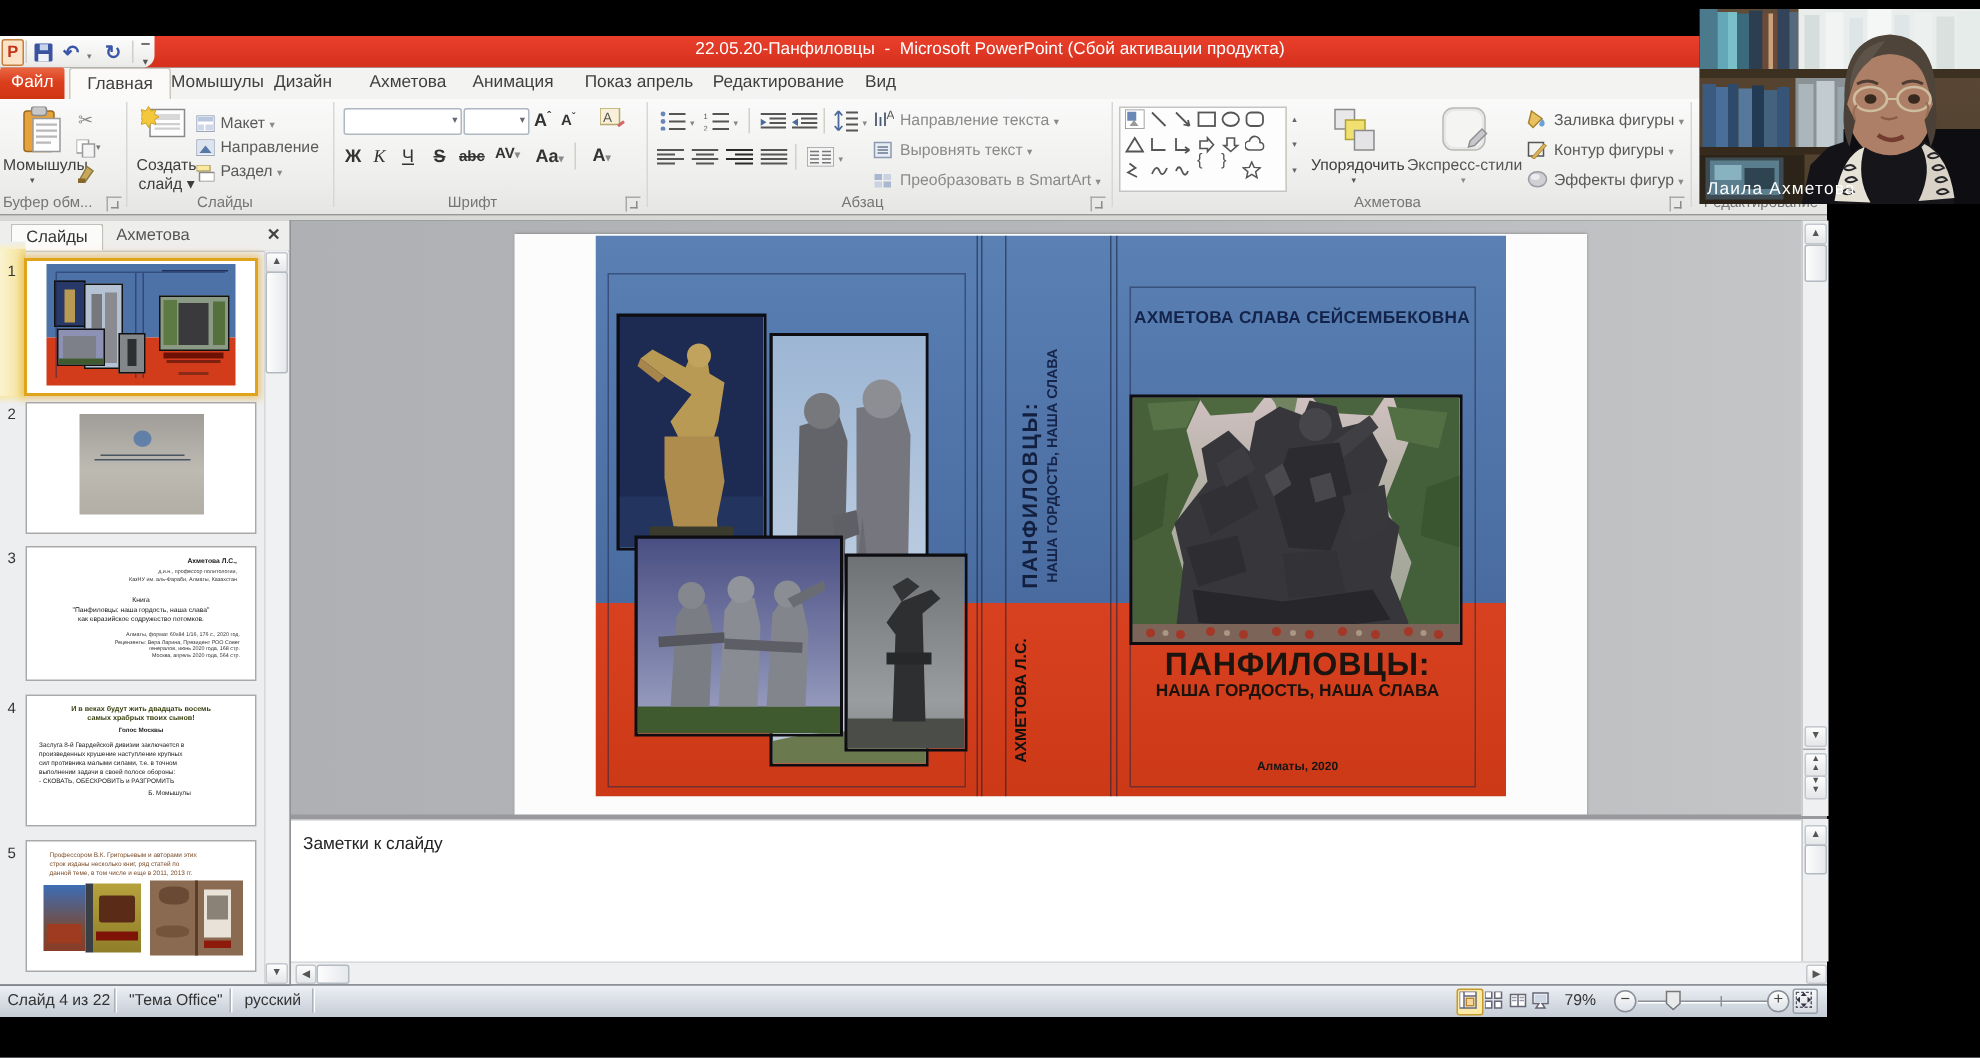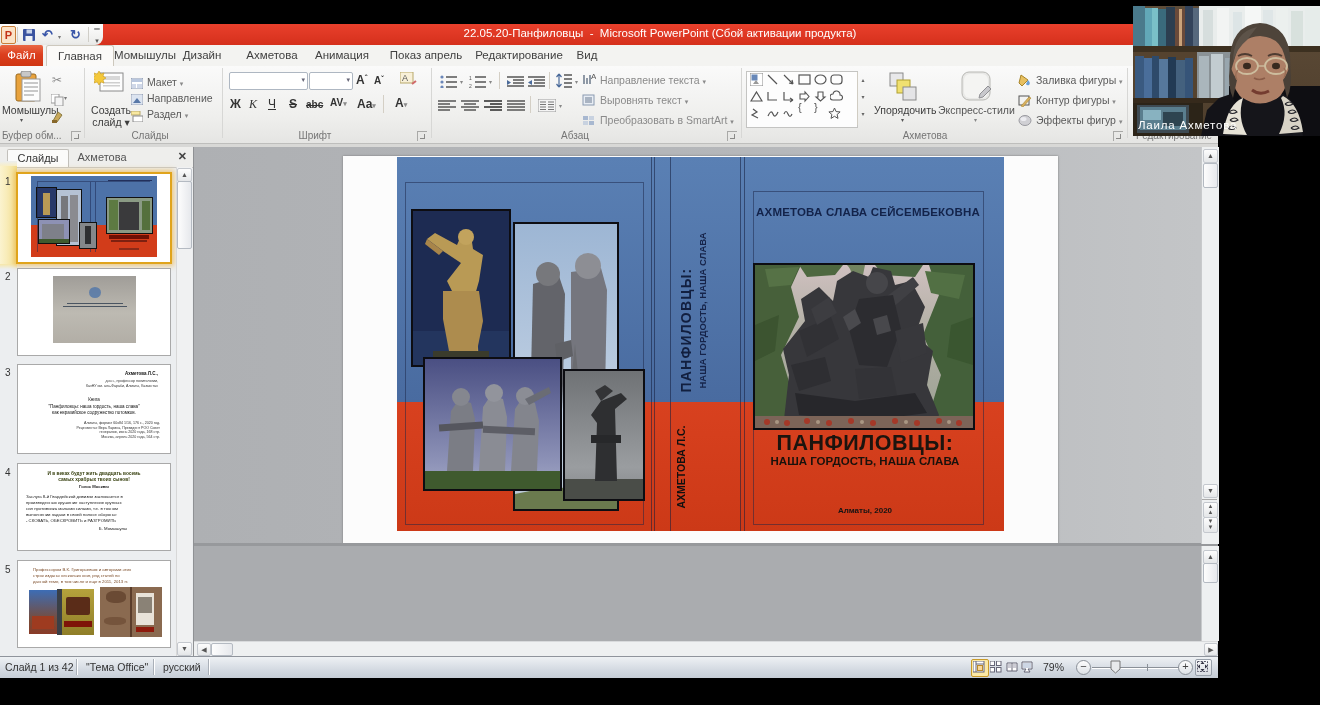--- a/index.html
+++ b/index.html
@@ -604,41 +604,44 @@
                 <circle cx="194" cy="157" r="2"></circle>
               </g>
         </svg></div>
         <div class="abs" id="fc-title">ПАНФИЛОВЦЫ:</div>
         <div class="abs" id="fc-sub">НАША ГОРДОСТЬ, НАША СЛАВА</div>
         <div class="abs" id="fc-city">Алматы, 2020</div>
       </div>
     </div>
   </div>
   <div class="abs" id="notesdiv"></div>
+  <div class="abs" id="notes">
+      <div style="position:absolute;left:8px;top:10px;font-size:11.5px;color:#222;">Заметки к слайду</div>
+    </div>
 </div>
 
 <div class="abs" style="left:1201px;top:147px;width:17px;height:397px;background:#eef0f1;border-left:1px solid #c8cacc;"></div>
 <div class="abs sbbtn" style="left:1203px;top:149px;width:13px;height:12px;">▲</div>
 <div class="abs sbthumb" style="left:1203px;top:163px;width:13px;height:23px;"></div>
 <div class="abs sbbtn" style="left:1203px;top:484px;width:13px;height:12px;">▼</div>
 <div class="abs" style="left:1202px;top:499px;width:15px;height:1px;background:#aaa;"></div>
 <div class="abs sbbtn" style="left:1203px;top:502px;width:13px;height:14px;line-height:6px;font-size:6px;">▲<br>▲</div>
 <div class="abs sbbtn" style="left:1203px;top:517px;width:13px;height:14px;line-height:6px;font-size:6px;">▼<br>▼</div>
 
 <div class="abs" style="left:1201px;top:546px;width:17px;height:95px;background:#eef0f1;border-left:1px solid #c8cacc;"></div>
 <div class="abs sbbtn" style="left:1203px;top:550px;width:13px;height:12px;">▲</div>
 <div class="abs sbthumb" style="left:1203px;top:563px;width:13px;height:18px;"></div>
 
 <div class="abs" style="left:194px;top:641px;width:1024px;height:15px;background:#eef0f1;border-top:1px solid #d8dadc;"></div>
 <div class="abs sbbtn" style="left:197px;top:643px;width:12px;height:11px;line-height:11px;">◀</div>
 <div class="abs sbthumb" style="left:211px;top:643px;width:20px;height:11px;"></div>
 <div class="abs sbbtn" style="left:1204px;top:643px;width:12px;height:11px;line-height:11px;">▶</div>
 
 <div class="abs" id="statusbar">
-  <div class="abs" style="left:5px;top:4px;">Слайд 1 из 42</div>
+  <div class="abs" style="left:5px;top:4px;">Слайд 4 из 22</div>
   <div class="abs stsep" style="left:76px;"></div>
   <div class="abs" style="left:86px;top:4px;">"Тема Office"</div>
   <div class="abs stsep" style="left:153px;"></div>
   <div class="abs" style="left:163px;top:4px;">русский</div>
   <div class="abs stsep" style="left:208px;"></div>
   <div class="abs" style="left:971px;top:2px;width:16px;height:16px;background:#fbe9a6;border:1px solid #c89a2a;border-radius:2px;"></div>
   <div class="abs svic" style="left:973px;top:4px;"><svg width="12" height="12">
         <rect x="0" y="0" width="11" height="11" fill="#fff" stroke="#667"></rect>
         <path d="M3 0 v11 M3 3 h8" stroke="#667"></path>
         <rect x="4.5" y="4.5" width="5" height="5" fill="#f8d89a" stroke="#b8882a"></rect>

